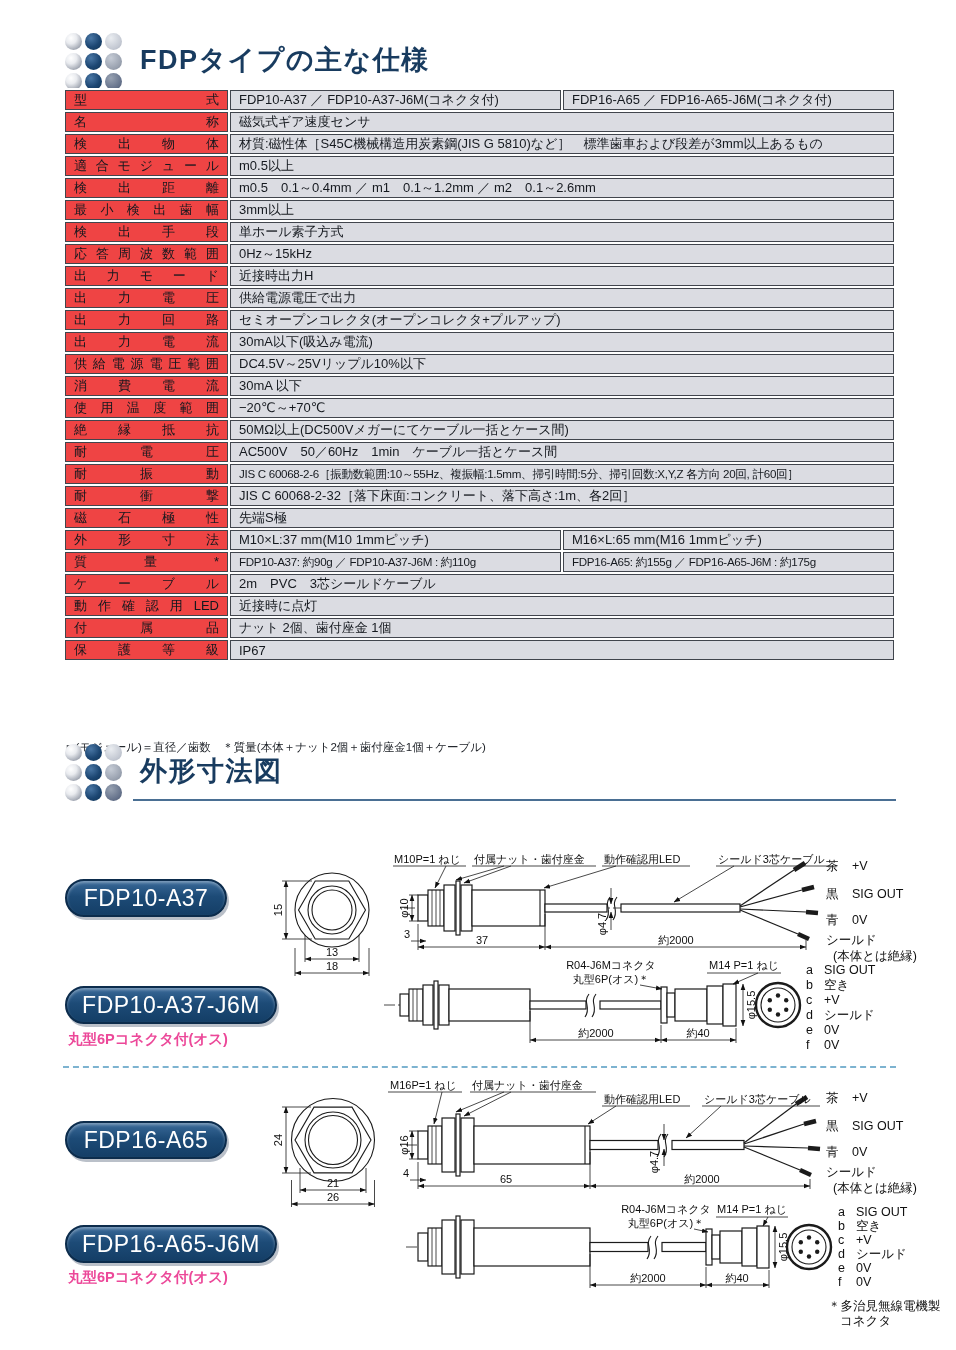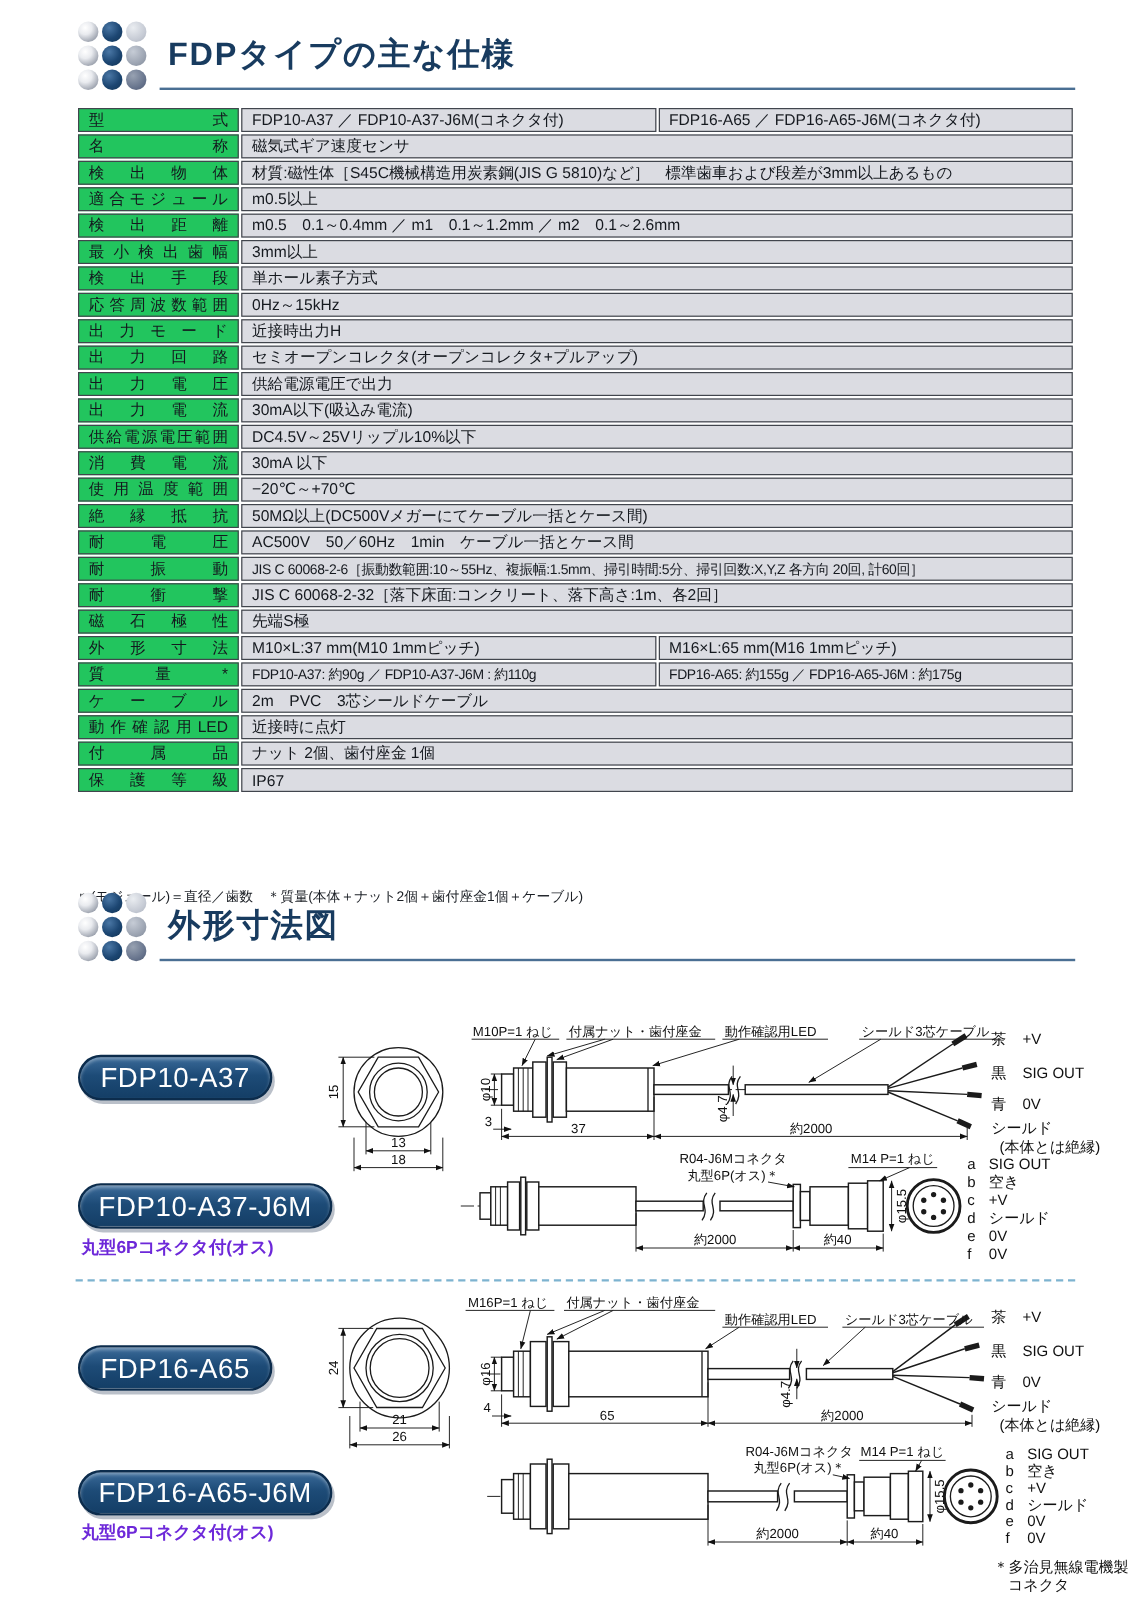--- a/index.html
+++ b/index.html
@@ -9,26 +9,26 @@
 .dot{width:17px;height:17px;border-radius:50%}
 .dot.silver{background:radial-gradient(circle at 35% 30%,#ffffff 0%,#e9ebef 35%,#9aa0ac 78%,#585f6b 100%)}
 .dot.navy{background:radial-gradient(circle at 35% 30%,#4a77a5 0%,#1c4672 55%,#113353 100%)}
 .dot.g1{background:radial-gradient(circle at 35% 30%,#eaedf1,#c4c9d3 65%,#a9afbb)}
 .dot.g2{background:radial-gradient(circle at 35% 30%,#c6ccd6,#9aa2b0 65%,#7e8796)}
 .dot.g3{background:radial-gradient(circle at 35% 30%,#98a2b2,#65728b 65%,#4c586e)}
 .sec h1{position:absolute;left:77px;top:9px;font-size:27px;font-weight:bold;color:#183b5f;letter-spacing:1.5px}
 .sec .rule{position:absolute;left:70px;right:0;top:55px;height:2px;background:#4a6f93}
 table.spec{position:absolute;left:63px;top:88px;width:833px;border-collapse:separate;border-spacing:2px;background:#fff;table-layout:fixed}
 .spec td{border:1px solid #41454d;height:20px;font-size:13px;padding:0 8px;vertical-align:middle;overflow:hidden;white-space:nowrap}
-.spec td.lbl{background:#22c55e;width:134px;text-align:justify;text-align-last:justify;color:#14181e}
+.spec td.lbl{background:#ef4444;width:163px;text-align:justify;text-align-last:justify;color:#14181e}
 .spec td.val{background:#dbdce2;text-align:left}
 .spec td.tight{font-size:11.6px;letter-spacing:-0.3px}
 .tbl-foot{position:absolute;left:66px;top:740px;font-size:11.5px;color:#1a1e24}
 .pill{position:absolute;height:38px;border-radius:20px;background:linear-gradient(180deg,#3a6a99 0%,#1d4b77 45%,#143e66 100%);border:2px solid #0c2c4c;box-shadow:2px 3px 0 rgba(25,45,75,.30),inset 0 2px 3px rgba(255,255,255,.35);color:#fff;font-weight:normal;font-size:23px;display:flex;align-items:center;justify-content:center;letter-spacing:.5px}
-.sub{position:absolute;font-size:14.5px;font-weight:bold;color:#6d28d9}
+.sub{position:absolute;font-size:14.5px;font-weight:bold;color:#ec4899}
 .divider{position:absolute;left:63px;top:1066px;width:833px;border-top:2px dashed #7db3d0}
 svg.draw{position:absolute}
 .ln{stroke:#1b1b1b;stroke-width:1.1;fill:none}
 .fig{stroke:#1b1b1b;stroke-width:1.2;fill:#ffffff}
 .thin{stroke:#1b1b1b;stroke-width:.8;fill:none}
 .cl{stroke:#1b1b1b;stroke-width:.8;stroke-dasharray:11 3 2 3;fill:none}
 .wire{stroke:#1b1b1b;stroke-width:1.2;fill:none}
 .term{stroke:#1b1b1b;stroke-width:4.5;fill:none}
 svg text{font-size:11px;fill:#101010;font-family:"Liberation Sans","DejaVu Sans",sans-serif}
 svg text.lg{font-size:12.5px}
@@ -38,21 +38,21 @@
 <body>
 
 <svg width="0" height="0" style="position:absolute">
   <defs>
     <marker id="arr" viewBox="0 0 10 10" refX="9.5" refY="5" markerWidth="8" markerHeight="8" orient="auto-start-reverse">
       <path d="M0,1.3 L10,5 L0,8.7 z" fill="#111"></path>
     </marker>
   </defs>
 </svg>
 
-<div class="sec" style="top:18px">
+<div class="sec" style="top:33px">
   <div class="dots">
     <span class="dot silver"></span>
       <span class="dot navy"></span>
       <span class="dot g1"></span>
     <span class="dot silver"></span>
       <span class="dot navy"></span>
       <span class="dot g2"></span>
     <span class="dot silver"></span>
       <span class="dot navy"></span>
       <span class="dot g3"></span>
@@ -94,26 +94,26 @@
       </tr>
   <tr>
         <td class="lbl">応答周波数範囲</td>
         <td class="val" colspan="2">0Hz～15kHz</td>
       </tr>
   <tr>
         <td class="lbl">出力モード</td>
         <td class="val" colspan="2">近接時出力H</td>
       </tr>
   <tr>
+        <td class="lbl">出力電圧</td>
+        <td class="val" colspan="2">供給電源電圧で出力</td>
+      </tr>
+  <tr>
         <td class="lbl">出力回路</td>
         <td class="val" colspan="2">セミオープンコレクタ(オープンコレクタ+プルアップ)</td>
-      </tr>
-  <tr>
-        <td class="lbl">出力電圧</td>
-        <td class="val" colspan="2">供給電源電圧で出力</td>
       </tr>
   <tr>
         <td class="lbl">出力電流</td>
         <td class="val" colspan="2">30mA以下(吸込み電流)</td>
       </tr>
   <tr>
         <td class="lbl">供給電源電圧範囲</td>
         <td class="val" colspan="2">DC4.5V～25Vリップル10%以下</td>
       </tr>
   <tr>

